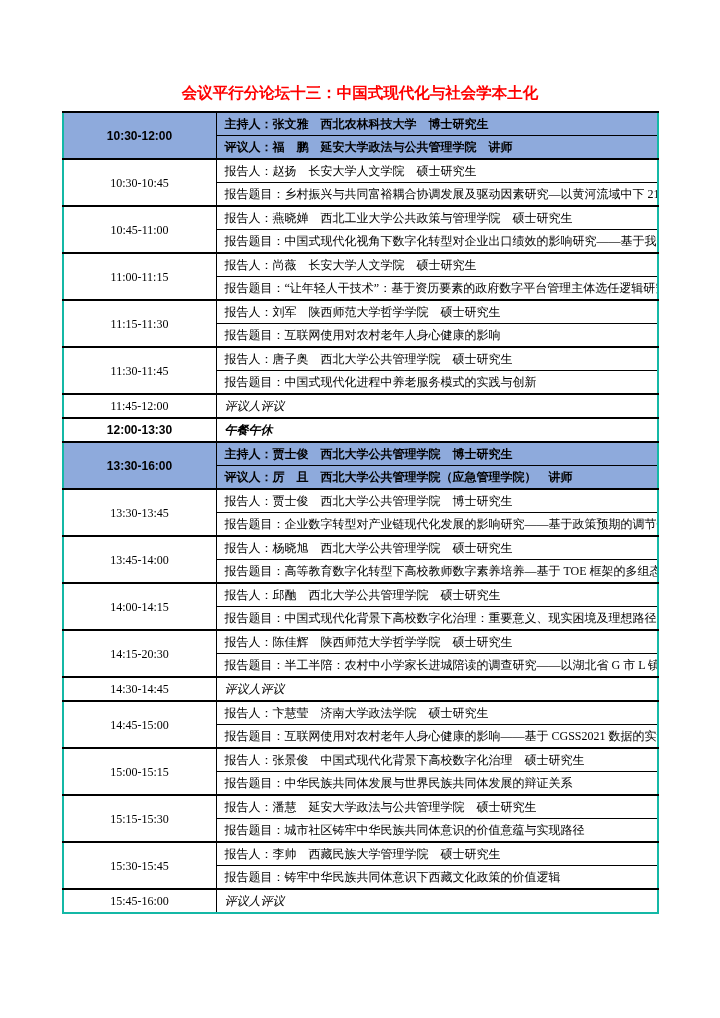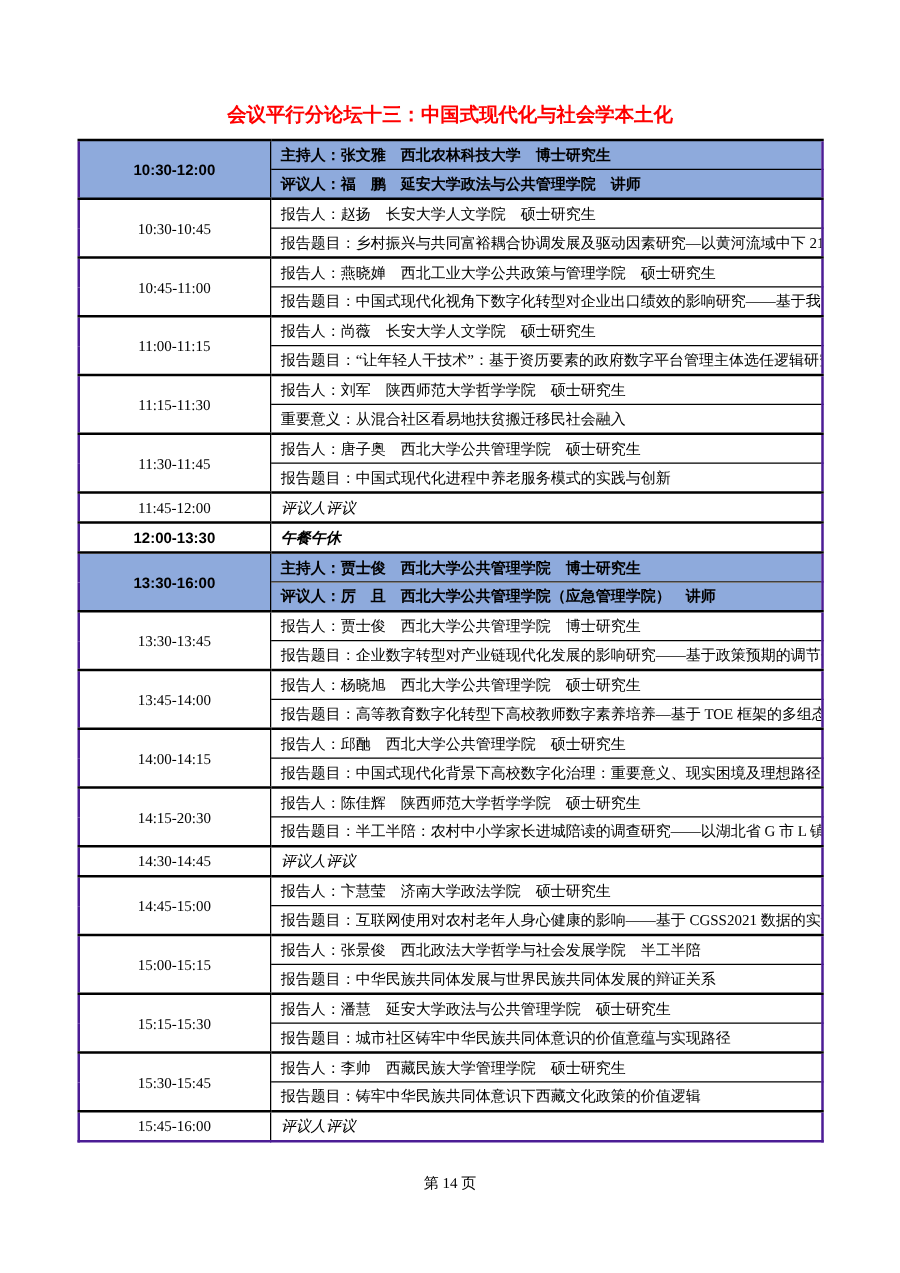--- a/index.html
+++ b/index.html
@@ -27,21 +27,21 @@
     font-weight: bold;
     font-size: 15px;
     line-height: 22px;
     margin-top: 2px;
     font-family: "Liberation Sans", "DejaVu Sans", sans-serif;
   }
   table.schedule {
     width: 597px;
     margin: 7px auto 0 auto;
     border-collapse: collapse;
-    border: 2px solid #4c1d95;
+    border: 2px solid #14b8a6;
     table-layout: fixed;
   }
   table.schedule td {
     border: 1px solid #000;
     font-size: 12px;
     line-height: 14px;
     padding: 4px 8px;
     vertical-align: middle;
     overflow: hidden;
     white-space: nowrap;
@@ -108,21 +108,21 @@
           <td class="content">报告人：尚薇　长安大学人文学院　硕士研究生</td>
         </tr>
         <tr class="">
           <td class="content">报告题目：“让年轻人干技术”：基于资历要素的政府数字平台管理主体选任逻辑研究</td>
         </tr>
         <tr class="group-start">
           <td class="time" rowspan="2">11:15-11:30</td>
           <td class="content">报告人：刘军　陕西师范大学哲学学院　硕士研究生</td>
         </tr>
         <tr class="">
-          <td class="content">重要意义：从混合社区看易地扶贫搬迁移民社会融入</td>
+          <td class="content">报告题目：互联网使用对农村老年人身心健康的影响</td>
         </tr>
         <tr class="group-start">
           <td class="time" rowspan="2">11:30-11:45</td>
           <td class="content">报告人：唐子奥　西北大学公共管理学院　硕士研究生</td>
         </tr>
         <tr class="">
           <td class="content">报告题目：中国式现代化进程中养老服务模式的实践与创新</td>
         </tr>
         <tr class="group-start">
           <td class="time" rowspan="1">11:45-12:00</td>
@@ -173,21 +173,21 @@
         </tr>
         <tr class="group-start">
           <td class="time" rowspan="2">14:45-15:00</td>
           <td class="content">报告人：卞慧莹　济南大学政法学院　硕士研究生</td>
         </tr>
         <tr class="">
           <td class="content">报告题目：互联网使用对农村老年人身心健康的影响——基于 CGSS2021 数据的实证分析</td>
         </tr>
         <tr class="group-start">
           <td class="time" rowspan="2">15:00-15:15</td>
-          <td class="content">报告人：张景俊　西北政法大学哲学与社会发展学院　半工半陪</td>
+          <td class="content">报告人：张景俊　中国式现代化背景下高校数字化治理　硕士研究生</td>
         </tr>
         <tr class="">
           <td class="content">报告题目：中华民族共同体发展与世界民族共同体发展的辩证关系</td>
         </tr>
         <tr class="group-start">
           <td class="time" rowspan="2">15:15-15:30</td>
           <td class="content">报告人：潘慧　延安大学政法与公共管理学院　硕士研究生</td>
         </tr>
         <tr class="">
           <td class="content">报告题目：城市社区铸牢中华民族共同体意识的价值意蕴与实现路径</td>
@@ -199,14 +199,13 @@
         <tr class="">
           <td class="content">报告题目：铸牢中华民族共同体意识下西藏文化政策的价值逻辑</td>
         </tr>
         <tr class="group-start">
           <td class="time" rowspan="1">15:45-16:00</td>
           <td class="content center">评议人评议</td>
         </tr>
       </tbody>
   </table>
 
-  <div class="footer">第 14 页</div>
 </div>
 
 </body></html>

